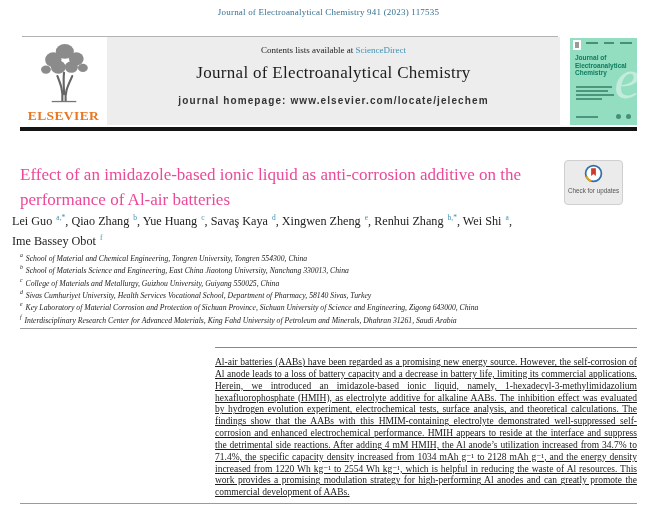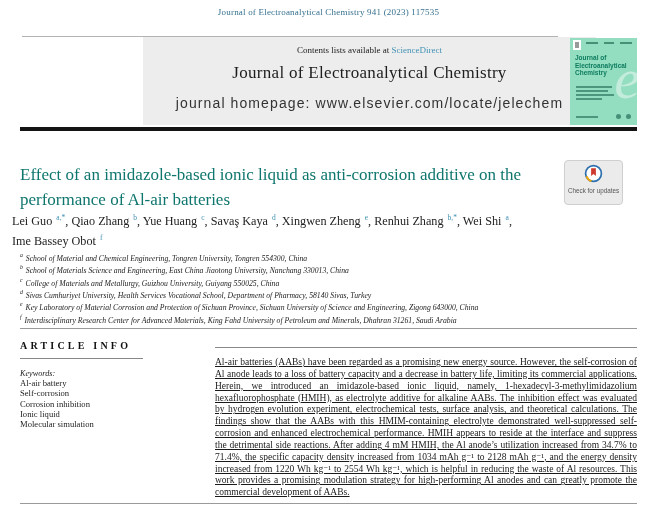--- a/index.html
+++ b/index.html
@@ -11,44 +11,44 @@
             font-size:9px;letter-spacing:.2px;color:var(--citation-teal);}
 
   
   .banner{position:absolute;top:36px;left:20px;width:617px;height:90px;}
   .hairline-top{position:absolute;top:0;left:2px;width:536px;border-top:1px solid #b3b3b3;}
   .logo-block{position:absolute;left:0;top:2px;width:87px;height:87px;background:#fff;text-align:center;}
   .logo-block svg{display:block;margin:2px auto 0;}
   .elsevier-wordmark{position:absolute;bottom:1px;left:0;width:100%;text-align:center;
             color:var(--elsevier-orange);font-size:13.5px;font-weight:bold;letter-spacing:.4px;}
   .gray-box{position:absolute;left:87px;top:1px;width:453px;height:88px;background:var(--banner-gray);
-            text-align:center;margin-left:36px;}
+            text-align:center;}
   .contents-line{margin-top:8px;font-size:9px;color:#222;}
   .sd-link{color:var(--link-blue);cursor:pointer;}
   .j-title{margin-top:8px;font-size:17px;color:#1d1d1d;letter-spacing:.3px;}
   .homepage{margin-top:12px;font-family:"Liberation Sans","DejaVu Sans",sans-serif;
-            font-size:14px;font-weight:normal;letter-spacing:1.1px;color:#333;cursor:pointer;}
+            font-size:10px;font-weight:bold;letter-spacing:1.1px;color:#333;cursor:pointer;}
   .black-bar{position:absolute;left:20px;top:127px;width:617px;height:4px;background:var(--bar-black);}
 
   
   .cover{position:absolute;left:550px;top:2px;width:67px;height:87px;background:var(--cover-green);
          overflow:hidden;cursor:pointer;}
   .cover .chip{position:absolute;left:3px;top:2px;width:8px;height:10px;background:#fff;}
   .cover .chip::after{content:"";position:absolute;left:2px;top:2px;width:4px;height:6px;background:#9a9a9a;}
   .cover .tb{position:absolute;top:4px;height:2px;background:rgba(8,80,60,.55);}
   .cover .watermark{position:absolute;right:-3px;top:12px;font-size:58px;font-style:italic;
          color:rgba(255,255,255,.45);line-height:1;}
   .cover .cv-title{position:absolute;left:5px;top:16px;width:56px;text-align:left;
          font-family:"Liberation Sans","DejaVu Sans",sans-serif;font-size:6.5px;font-weight:bold;
          line-height:1.18;color:var(--cover-text-green);}
   .cover .ml{position:absolute;left:6px;height:1.5px;background:rgba(8,80,60,.5);}
   .cover .dot{position:absolute;width:5px;height:5px;border-radius:50%;background:rgba(8,80,60,.55);}
 
   
-  .art-title{position:absolute;left:20px;top:163px;width:535px;font-size:17px;line-height:24.5px;color:#0f766e;}
+  .art-title{position:absolute;left:20px;top:163px;width:535px;font-size:17px;line-height:24.5px;color:#ec4899;}
   .badge{position:absolute;left:564px;top:160px;width:57px;height:43px;background:#ebebeb;
          border:1px solid #cfcfcf;border-radius:4px;text-align:center;cursor:pointer;}
   .badge svg{margin-top:3px;}
   .badge .bt{font-family:"Liberation Sans","DejaVu Sans",sans-serif;font-size:6.3px;line-height:1.15;color:#555;}
 
   
   .authors{position:absolute;left:12px;top:210px;width:612px;font-size:12.2px;line-height:15.5px;color:#222;}
   .authors sup{font-size:7.5px;color:var(--sup-blue);margin-left:1px;}
   .affils{position:absolute;left:20px;top:251px;width:612px;font-style:italic;
           font-size:7.7px;line-height:9.8px;color:#222;}
@@ -70,20 +70,40 @@
 </head>
 <body>
 
 <div id="page">
 
   <div class="citation">Journal of Electroanalytical Chemistry 941 (2023) 117535</div>
 
   <div class="banner">
     <div class="hairline-top"></div>
 
+    <div class="logo-block">
+      <svg width="58" height="64" viewBox="0 0 70 78">
+        <g fill="#8b8b8b">
+          <ellipse cx="22" cy="24" rx="10" ry="9"></ellipse>
+          <ellipse cx="36" cy="14" rx="11" ry="9"></ellipse>
+          <ellipse cx="50" cy="23" rx="9" ry="8"></ellipse>
+          <ellipse cx="58" cy="34" rx="6" ry="5"></ellipse>
+          <ellipse cx="13" cy="36" rx="6" ry="5"></ellipse>
+          <ellipse cx="28" cy="33" rx="9" ry="8"></ellipse>
+          <ellipse cx="44" cy="33" rx="8" ry="7"></ellipse>
+        </g>
+        <g fill="none" stroke="#666" stroke-width="2.6" stroke-linecap="round">
+          <path d="M33 74 C34 62 31 54 27 44"></path>
+          <path d="M37 74 C36 62 40 56 45 44"></path>
+          <path d="M35 66 C35 58 34 50 35 40"></path>
+        </g>
+        <path d="M20 75 h30" stroke="#777" stroke-width="1.6"></path>
+      </svg>
+      <div class="elsevier-wordmark">ELSEVIER</div>
+    </div>
 
     <div class="gray-box">
       <div class="contents-line">
         <span>Contents lists available at </span><span class="sd-link">ScienceDirect</span>
       </div>
       <div class="j-title">Journal of Electroanalytical Chemistry</div>
       <div class="homepage">journal homepage: www.elsevier.com/locate/jelechem</div>
     </div>
 
     <div class="cover">
@@ -122,32 +142,20 @@
       <div><sup>a</sup> School of Material and Chemical Engineering, Tongren University, Tongren 554300, China</div>
       <div><sup>b</sup> School of Materials Science and Engineering, East China Jiaotong University, Nanchang 330013, China</div>
       <div><sup>c</sup> College of Materials and Metallurgy, Guizhou University, Guiyang 550025, China</div>
       <div><sup>d</sup> Sivas Cumhuriyet University, Health Services Vocational School, Department of Pharmacy, 58140 Sivas, Turkey</div>
       <div><sup>e</sup> Key Laboratory of Material Corrosion and Protection of Sichuan Province, Sichuan University of Science and Engineering, Zigong 643000, China</div>
       <div><sup>f</sup> Interdisciplinary Research Center for Advanced Materials, King Fahd University of Petroleum and Minerals, Dhahran 31261, Saudi Arabia</div>
     </div>
 
   <div class="rule1"></div>
 
-  <div class="col-left">
-    <div class="sec-head">ARTICLE INFO</div>
-    <div class="sec-rule"></div>
-    <div class="kw-label">Keywords:</div>
-    <div>
-        <div class="kw">Al-air battery</div>
-        <div class="kw">Self-corrosion</div>
-        <div class="kw">Corrosion inhibition</div>
-        <div class="kw">Ionic liquid</div>
-        <div class="kw">Molecular simulation</div>
-      </div>
-  </div>
 
   <div class="col-right">
     <div class="sec-rule"></div>
     <div class="abstract-text">Al-air batteries (AABs) have been regarded as a promising new energy source. However, the self-corrosion of Al anode leads to a loss of battery capacity and a decrease in battery life, limiting its commercial applications. Herein, we introduced an imidazole-based ionic liquid, namely, 1-hexadecyl-3-methylimidazolium hexafluorophosphate (HMIH), as electrolyte additive for alkaline AABs. The inhibition effect was evaluated by hydrogen evolution experiment, electrochemical tests, surface analysis, and theoretical calculations. The findings show that the AABs with this HMIM-containing electrolyte demonstrated well-suppressed self-corrosion and enhanced electrochemical performance. HMIH appears to reside at the interface and suppress the detrimental side reactions. After adding 4 mM HMIH, the Al anode’s utilization increased from 34.7% to 71.4%, the specific capacity density increased from 1034 mAh g⁻¹ to 2128 mAh g⁻¹, and the energy density increased from 1220 Wh kg⁻¹ to 2554 Wh kg⁻¹, which is helpful in reducing the waste of Al resources. This work provides a promising modulation strategy for high-performing Al anodes and can greatly promote the commercial development of AABs.</div>
   </div>
 
   <div class="rule-bottom"></div>
 
 </div>
 

